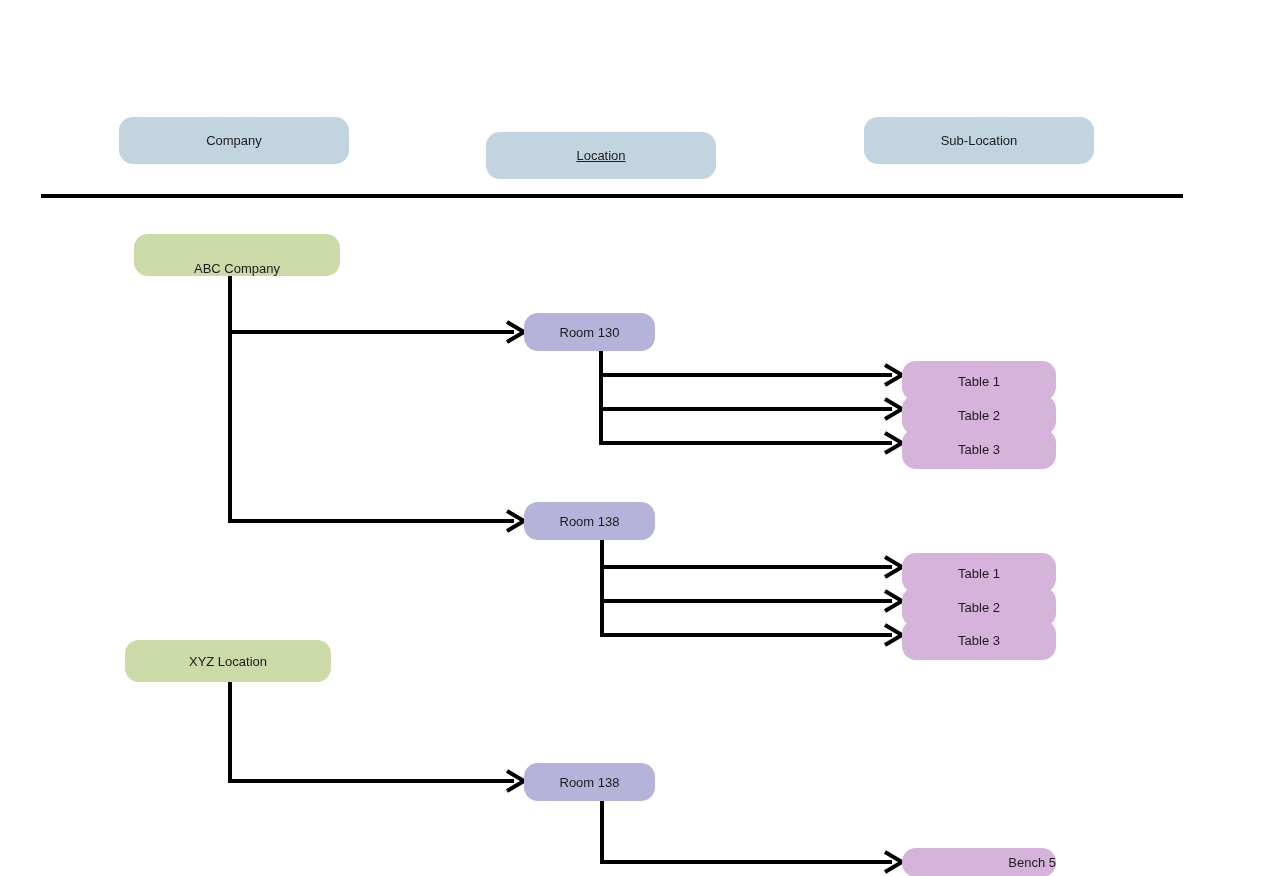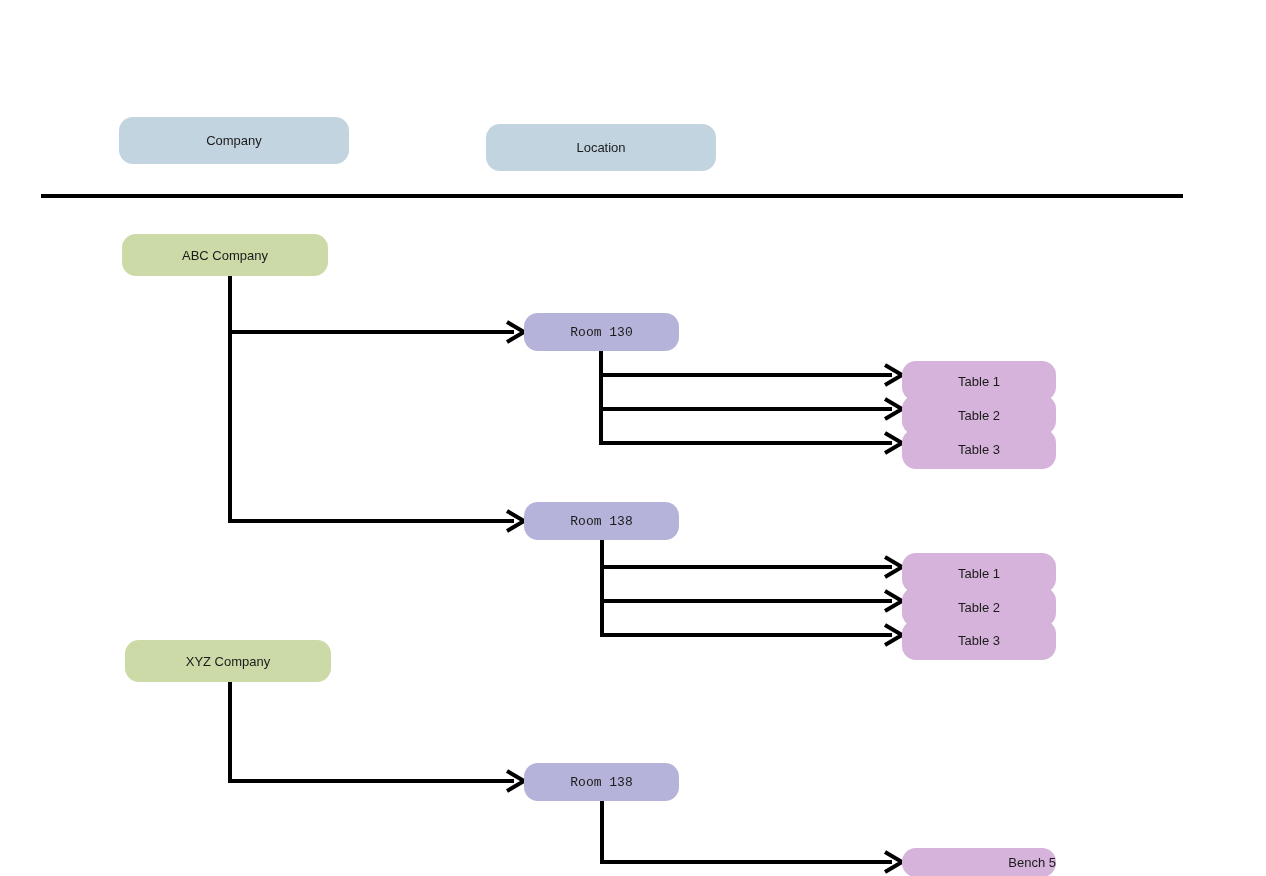--- a/index.html
+++ b/index.html
@@ -20,21 +20,21 @@
     display: flex;
     align-items: center;
     justify-content: center;
     font-size: 13px;
     color: var(--text, #1b1b1b);
     border-radius: 14px;
     white-space: nowrap;
   }
   .header-node   { width: 230px; height: 47px; background: var(--header-fill, #c3d4e1); }
   .company-node  { width: 206px; height: 42px; background: var(--company-fill, #cbdaa7); }
-  .location-node { width: 155px; height: 38px; background: var(--location-fill, #b5b3d9); font-family: Liberation Mono, monospace; }
+  .location-node { width: 131px; height: 38px; background: var(--location-fill, #b5b3d9); }
   .sub-node      { width: 154px; height: 40px; background: var(--sublocation-fill, #d6b3db); }
 
   .divider {
     position: absolute;
     left: 41px; top: 146px;
     width: 1142px; height: 4px;
     background: var(--connector, #000000);
   }
 
   svg.connectors {
@@ -83,31 +83,34 @@
     <path d="M507 723 L524 733 L507 743"></path>
 
     <path d="M602 753 V814"></path>
     <path d="M600 814 H892"></path>
     <path d="M885 804 L902 814 L885 824"></path>
   </svg>
 
   <div class="node header-node" style="left:119px; top:69px;">
     <span>Company</span>
   </div>
-  <div class="node header-node" style="left:486px; top:76px;">
+  <div class="node header-node" style="left:486px; top:84px;text-decoration:underline;">
     <span>Location</span>
+  </div>
+  <div class="node header-node" style="left:864px; top:69px;">
+    <span>Sub-Location</span>
   </div>
 
   <div class="divider"></div>
 
-  <div class="node company-node" style="left:122px; top:186px;">
+  <div class="node company-node" style="left:134px; top:186px;align-items:flex-end;">
     <span>ABC Company</span>
   </div>
   <div class="node company-node" style="left:125px; top:592px;">
-    <span>XYZ Company</span>
+    <span>XYZ Location</span>
   </div>
 
   <div class="node location-node" style="left:524px; top:265px;">
     <span>Room 130</span>
   </div>
   <div class="node location-node" style="left:524px; top:454px;">
     <span>Room 138</span>
   </div>
   <div class="node location-node" style="left:524px; top:715px;">
     <span>Room 138</span>

